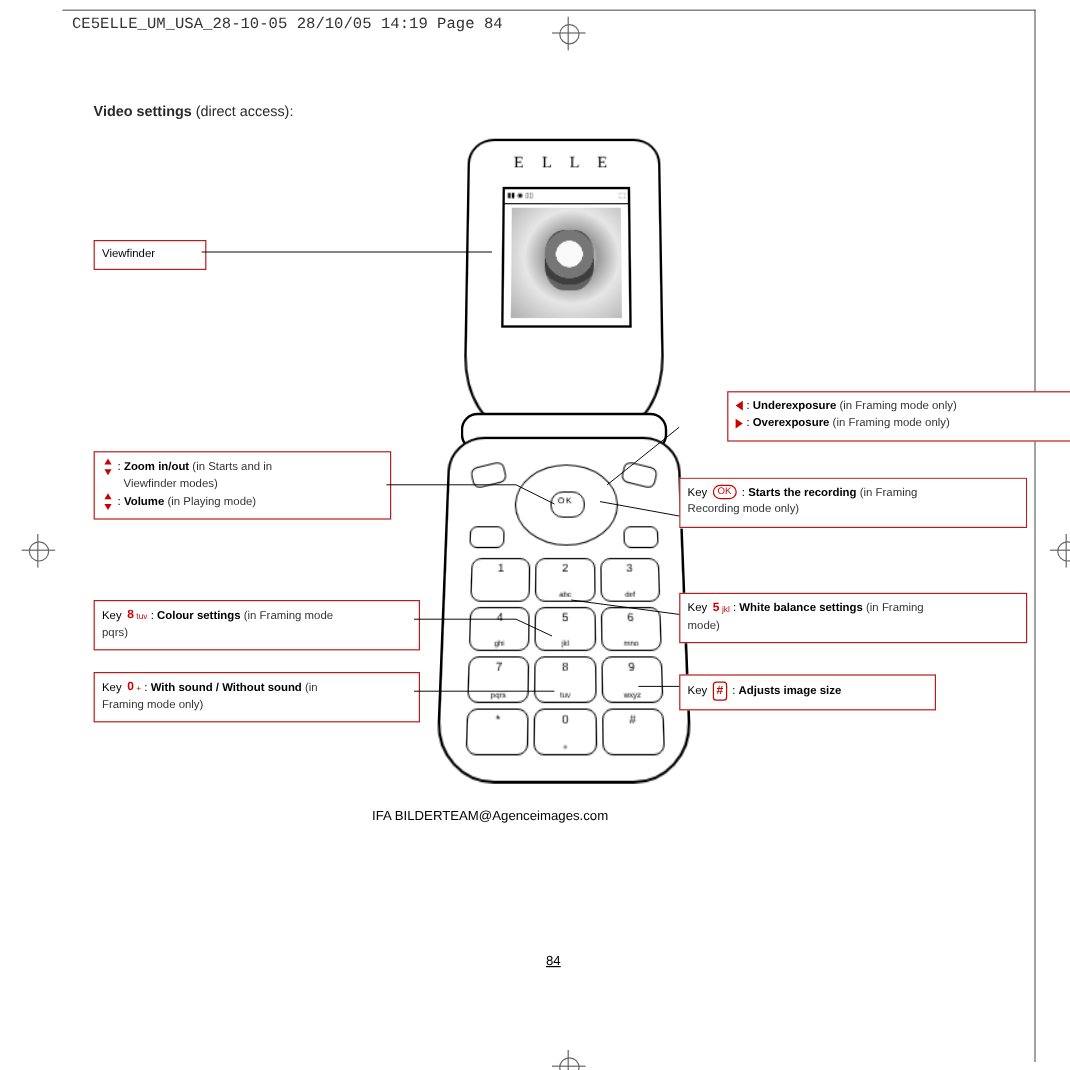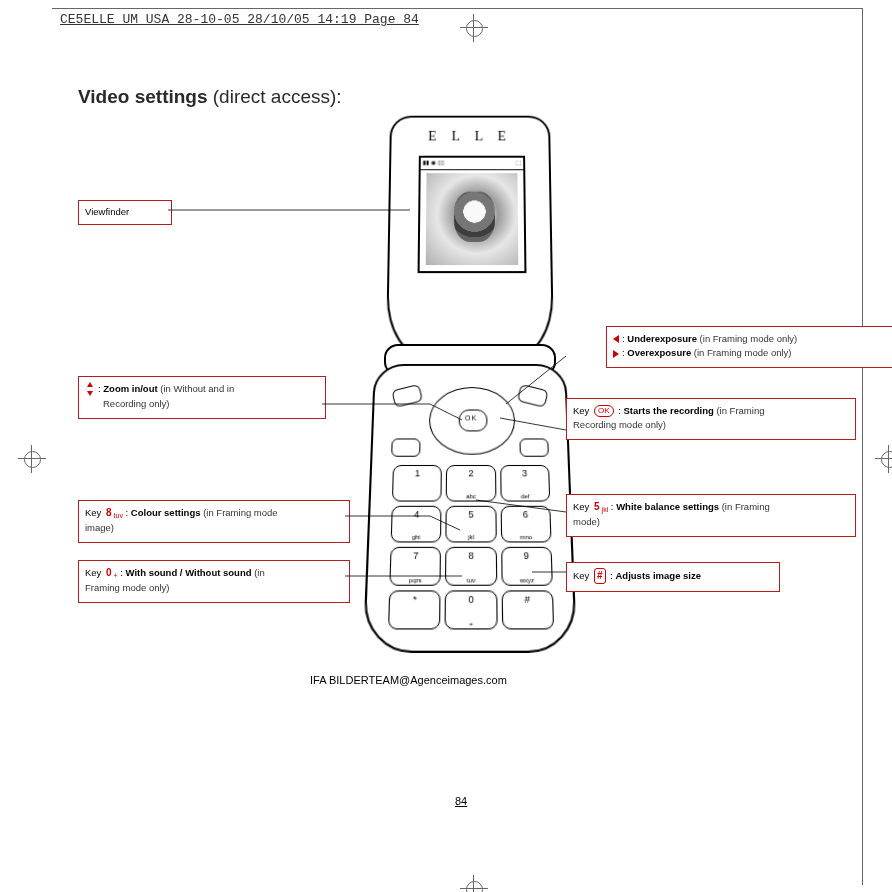--- a/index.html
+++ b/index.html
@@ -60,27 +60,26 @@
     border: 1px solid #666;
     border-radius: 50%;
   }
   .header-line {
     position: absolute;
     left: 60px;
     top: 12px;
     font-family: "Courier New", monospace;
     font-size: 13px;
     color: #333;
-    text-decoration: underline;
   }
   .title {
     position: absolute;
     left: 78px;
     top: 86px;
-    font-size: 19px;
+    font-size: 12px;
     color: #2a2a2a;
   }
   .title b { font-weight: bold; }
   .pagenum {
     position: absolute;
     left: 455px;
     top: 795px;
     font-size: 11px;
     text-decoration: underline;
   }
@@ -312,30 +311,33 @@
     </div>
   </div>
 </div>
 
 <div class="callout" style="left:78px; top:200px; width:80px;">
   <span>Viewfinder</span>
 </div>
 
 <div class="callout" style="left:78px; top:376px; width:234px;">
   <span class="row">
-    <span class="ud-arrows"></span><span>:  </span><b>Zoom in/out</b><span class="note"> (in Without and in</span>
-  </span>
-  <span class="row" style="padding-left:18px;"><span class="note">Recording only)</span></span>
+    <span class="ud-arrows"></span><span>:  </span><b>Zoom in/out</b><span class="note"> (in Starts and in</span>
+  </span>
+  <span class="row" style="padding-left:18px;"><span class="note">Viewfinder modes)</span></span>
+  <span class="row">
+    <span class="ud-arrows"></span><span>:  </span><b>Volume</b><span class="note"> (in Playing mode)</span>
+  </span>
 </div>
 
 <div class="callout" style="left:78px; top:500px; width:258px;">
   <span class="row">
     <span>Key </span><span class="key-icon"><span>8</span></span><span class="key-sub">tuv</span><span> : </span><b>Colour settings</b><span class="note"> (in Framing mode</span>
   </span>
-  <span class="row note">image)</span>
+  <span class="row note">pqrs)</span>
 </div>
 
 <div class="callout" style="left:78px; top:560px; width:258px;">
   <span class="row">
     <span>Key </span><span class="key-icon"><span>0</span></span><span class="key-sub">+</span><span> : </span><b>With sound / Without sound</b><span class="note"> (in</span>
   </span>
   <span class="row note">Framing mode only)</span>
 </div>
 
 <div class="callout" style="left:566px; top:326px; width:276px;margin-left:40px;">

